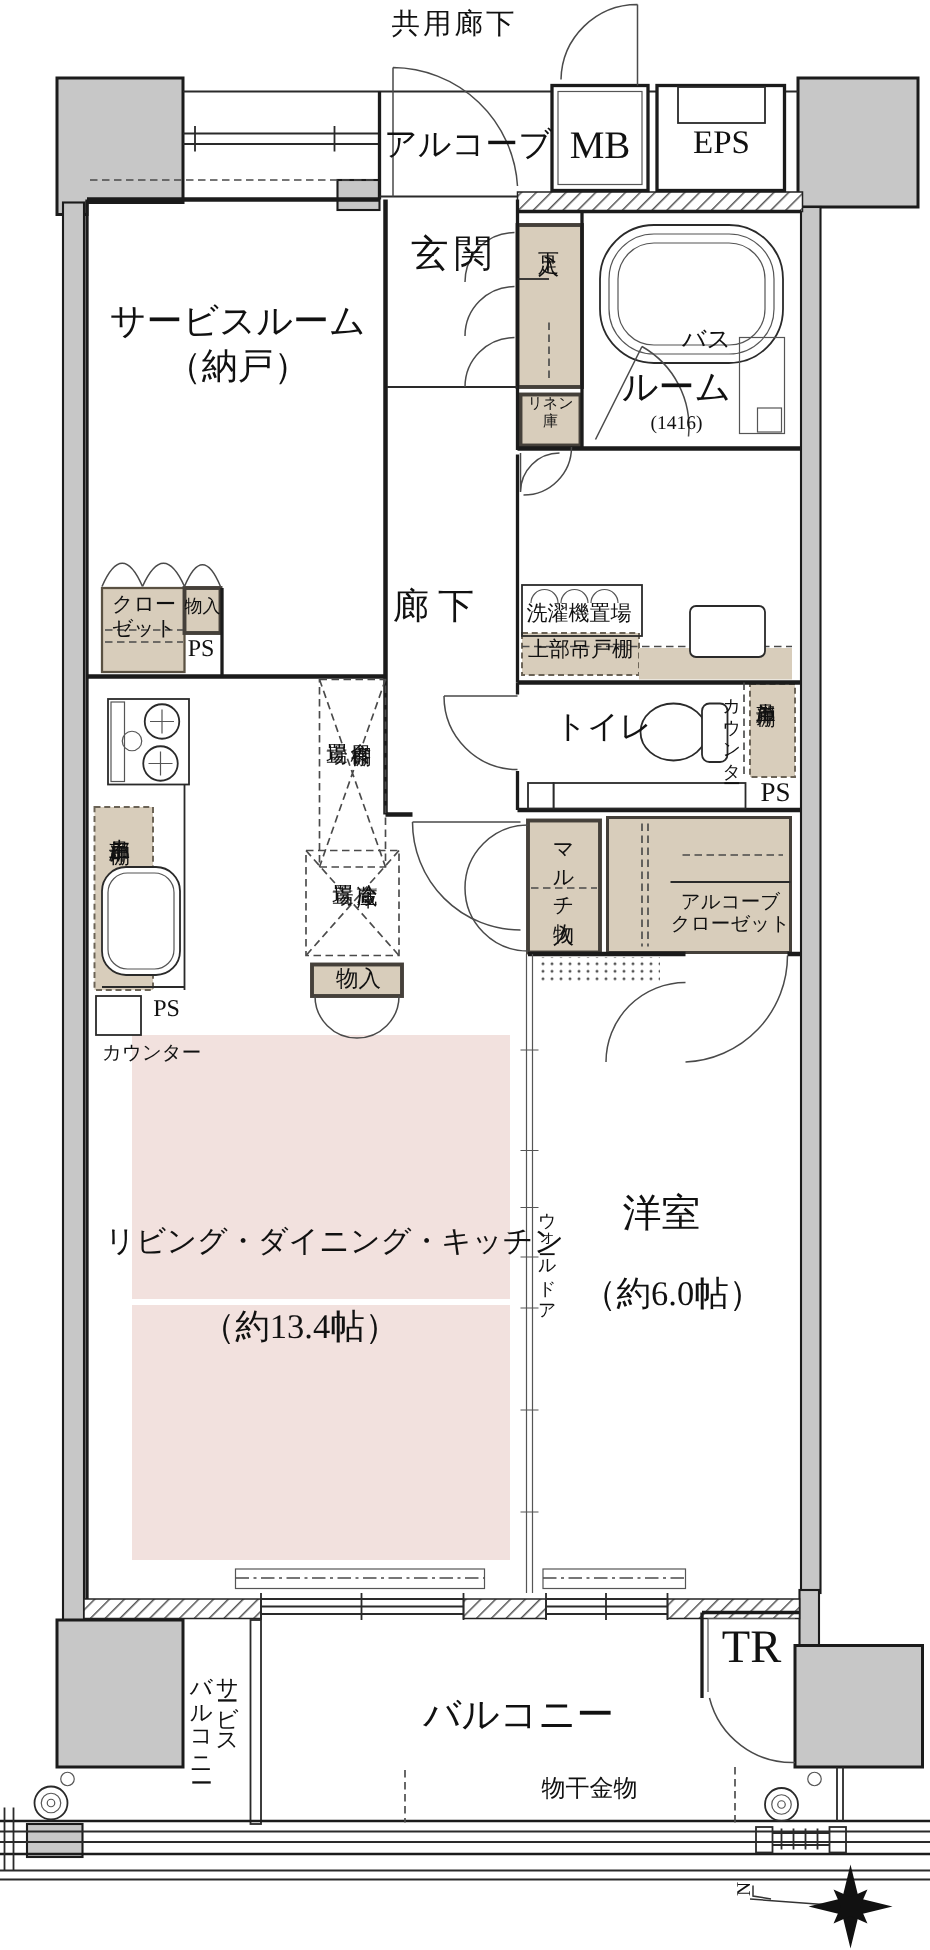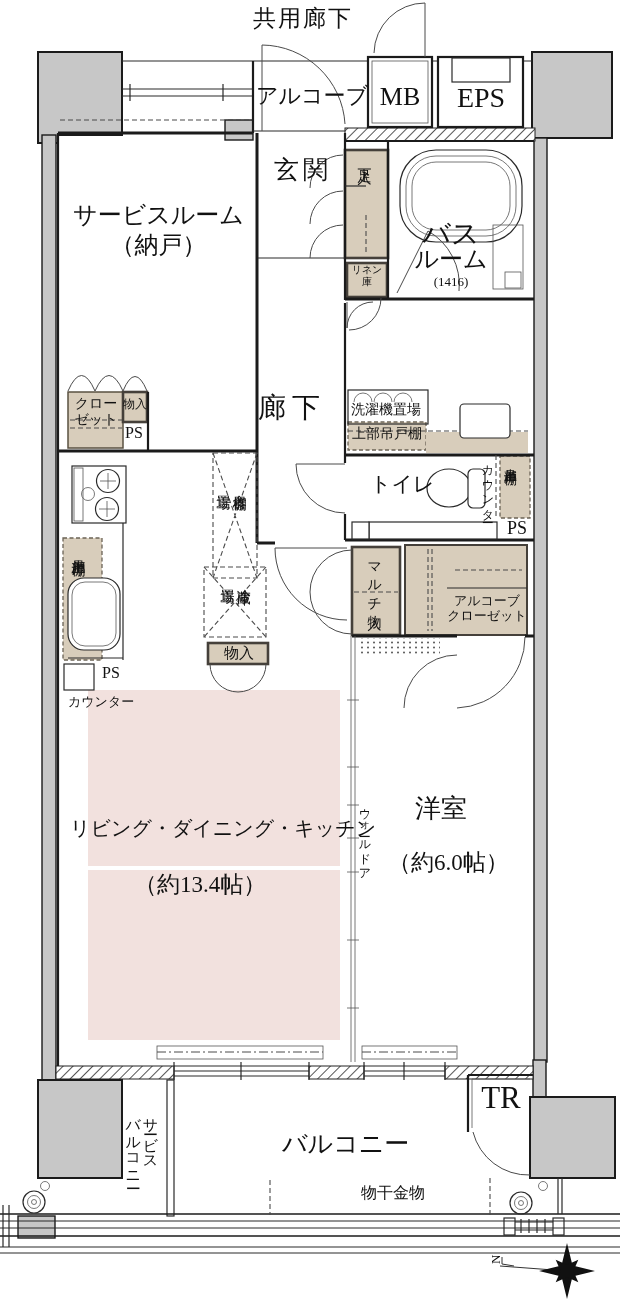--- a/index.html
+++ b/index.html
@@ -192,48 +192,48 @@
 
   <g>
     <line x1="567" y1="1271" x2="500" y2="1266" stroke="#333" stroke-width="1"></line>
     <path d="M567 1243 L572.5 1265.5 L595 1271 L572.5 1276.5 L567 1299 L561.5 1276.5 L539 1271 L561.5 1265.5 Z" fill="#111"></path>
     <path d="M567 1255 L571.5 1266.5 L583 1271 L571.5 1275.5 L567 1287 L562.5 1275.5 L551 1271 L562.5 1266.5 Z" fill="#111" transform="rotate(45 567 1271)"></path>
     <path d="M502 1257 L502 1264 L514 1266" stroke="#333" stroke-width="1" fill="none"></path>
     <text x="496" y="1268" font-size="13" fill="#111" transform="rotate(-90 496 1264)">N</text>
   </g>
 </svg>
 
-<div class="lbl" style="left:248px;top:6px;width:110px;font-size:23px;letter-spacing:2px">共用廊下</div>
+<div class="lbl" style="left:248px;top:6px;width:110px;font-size:19px;letter-spacing:2px">共用廊下</div>
 <div class="lbl" style="left:254px;top:83px;width:116px;font-size:22px">アルコーブ</div>
 <div class="lbl" style="left:372px;top:82px;width:56px;font-size:26px">MB</div>
-<div class="lbl" style="left:438px;top:82px;width:86px;font-size:28px">EPS</div>
+<div class="lbl" style="left:438px;top:82px;width:86px;font-size:22px">EPS</div>
 
 <div class="lbl" style="left:66px;top:232px;width:185px;font-size:24px">（納戸）</div>
 <div class="lbl" style="left:66px;top:202px;width:185px;font-size:24px">サービスルーム</div>
 
 <div class="lbl" style="left:268px;top:156px;width:70px;font-size:25px;letter-spacing:4px">玄関</div>
 <div class="lbl v" style="left:356px;top:157px;height:86px;font-size:14px">下足入</div>
 <div class="lbl" style="left:347px;top:264px;width:40px;font-size:10px">
   <span>リネン</span>
   <span>庫</span>
 </div>
 
-<div class="lbl" style="left:414px;top:218px;width:74px;font-size:28px">バス</div>
+<div class="lbl" style="left:434px;top:218px;width:74px;font-size:16px">バス</div>
 <div class="lbl" style="left:402px;top:246px;width:98px;font-size:24px">ルーム</div>
 <div class="lbl" style="left:414px;top:275px;width:74px;font-size:13px">(1416)</div>
 
 <div class="lbl" style="left:347px;top:402px;width:78px;font-size:14px">洗濯機置場</div>
 <div class="lbl" style="left:348px;top:426px;width:78px;font-size:14px">上部吊戸棚</div>
 
 <div class="lbl" style="left:370px;top:472px;width:62px;font-size:21px">トイレ</div>
 <div class="lbl v" style="left:480px;top:457px;height:74px;font-size:12px">カウンター</div>
 <div class="lbl v" style="left:502px;top:458px;height:66px;font-size:13px">上部吊戸棚</div>
 <div class="lbl" style="left:500px;top:518px;width:34px;font-size:18px">PS</div>
 
-<div class="lbl" style="left:258px;top:392px;width:68px;font-size:28px;letter-spacing:6px">廊下</div>
+<div class="lbl" style="left:258px;top:392px;width:68px;font-size:24px;letter-spacing:6px">廊下</div>
 
 <div class="lbl" style="left:70px;top:396px;width:52px;font-size:14px">
   <span>クロー</span>
   <span>ゼット</span>
 </div>
 <div class="lbl" style="left:123px;top:398px;width:24px;font-size:12px">物入</div>
 <div class="lbl" style="left:120px;top:424px;width:28px;font-size:16px">PS</div>
 
 <div class="lbl v" style="left:215px;top:484px;height:86px;font-size:14px">
   <span>食器棚</span>

